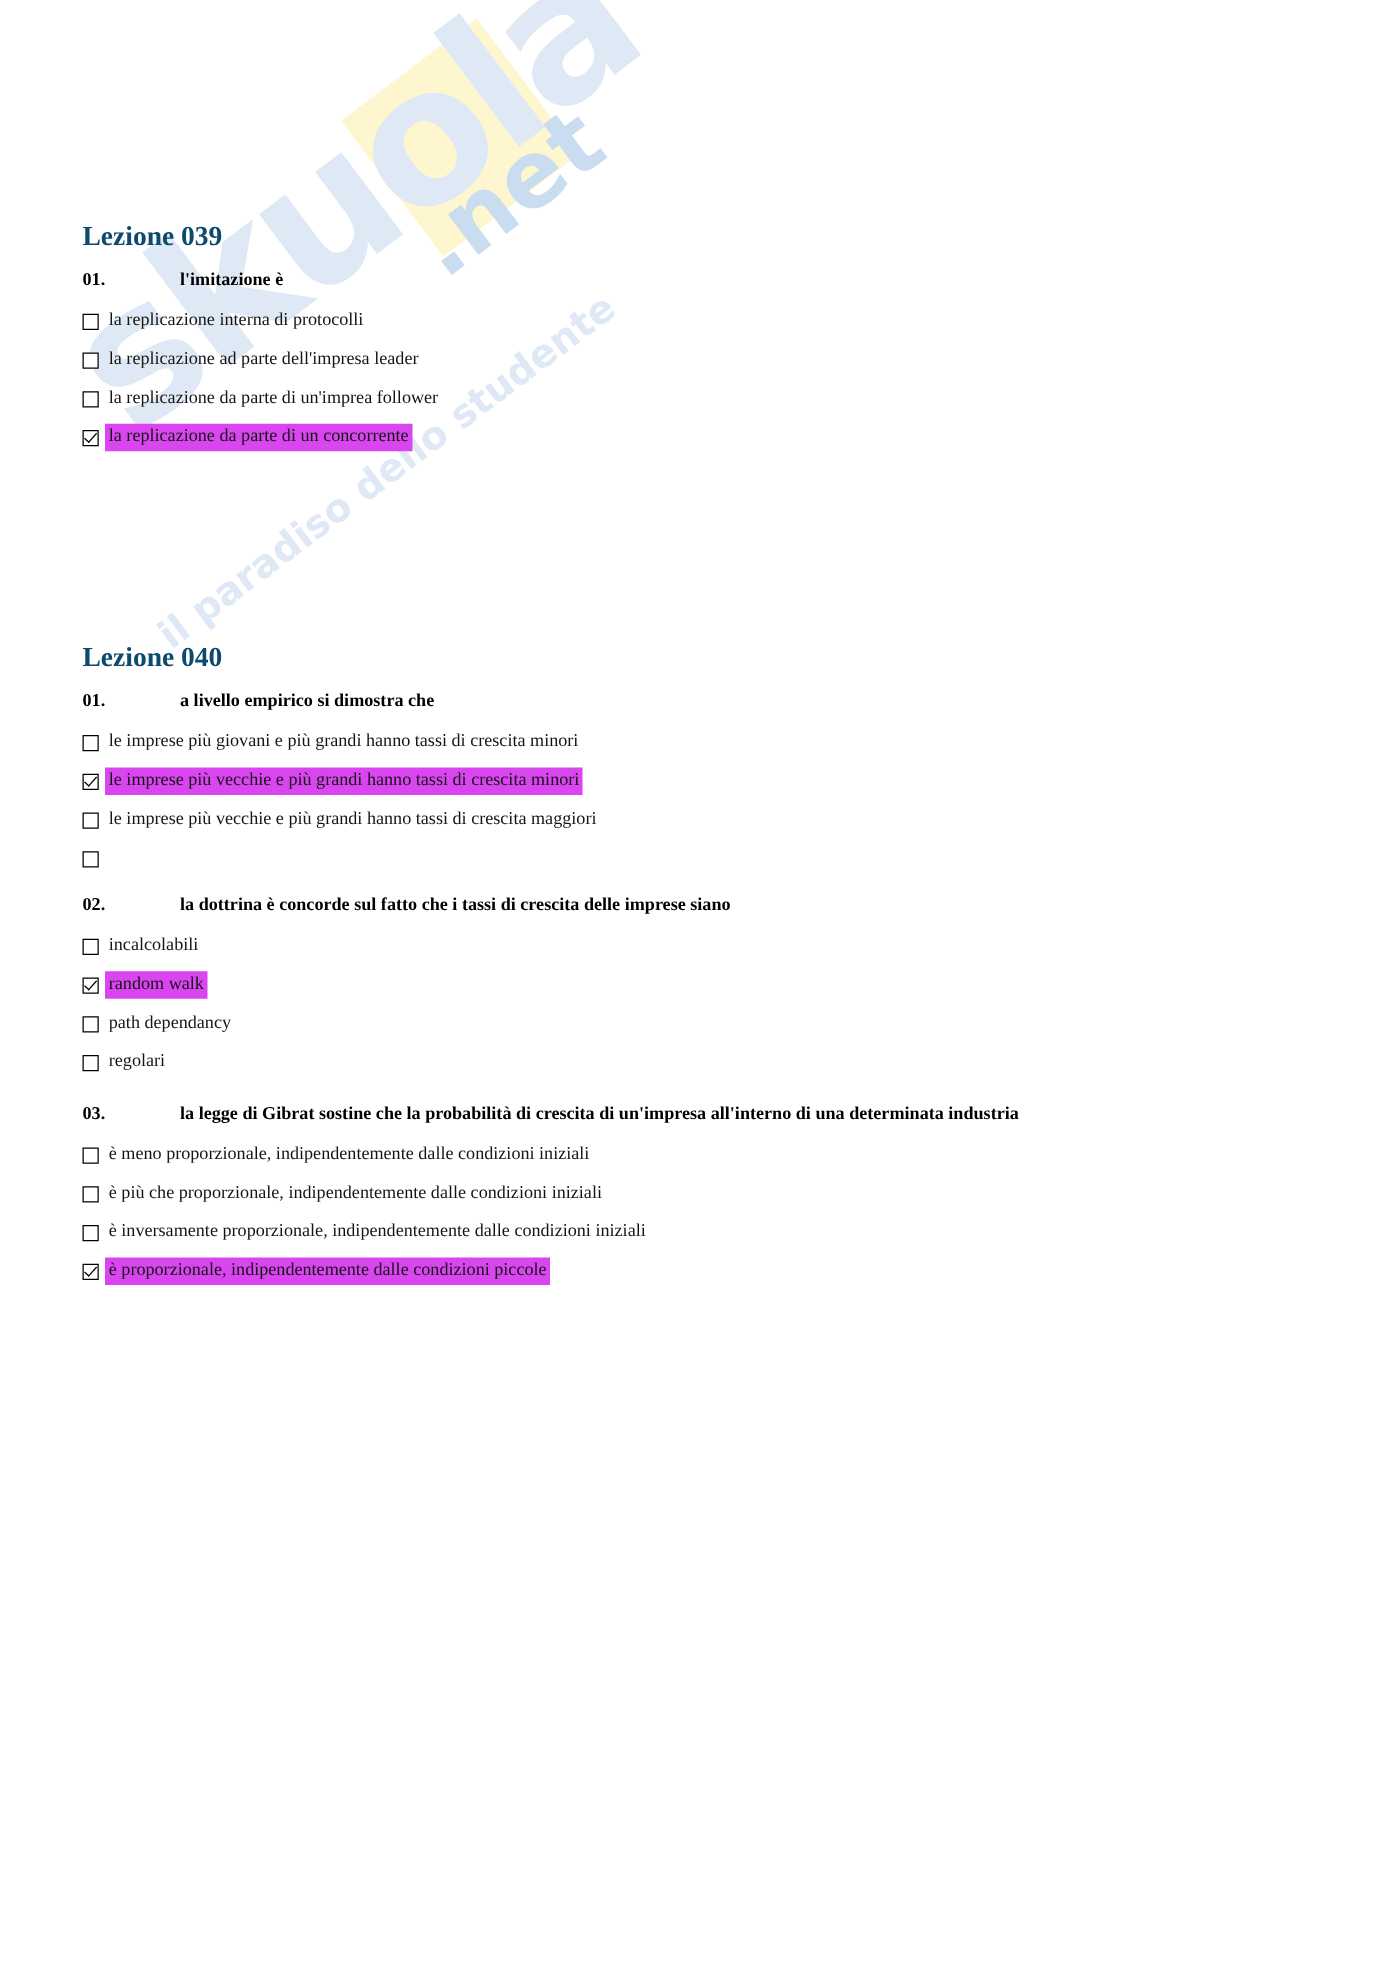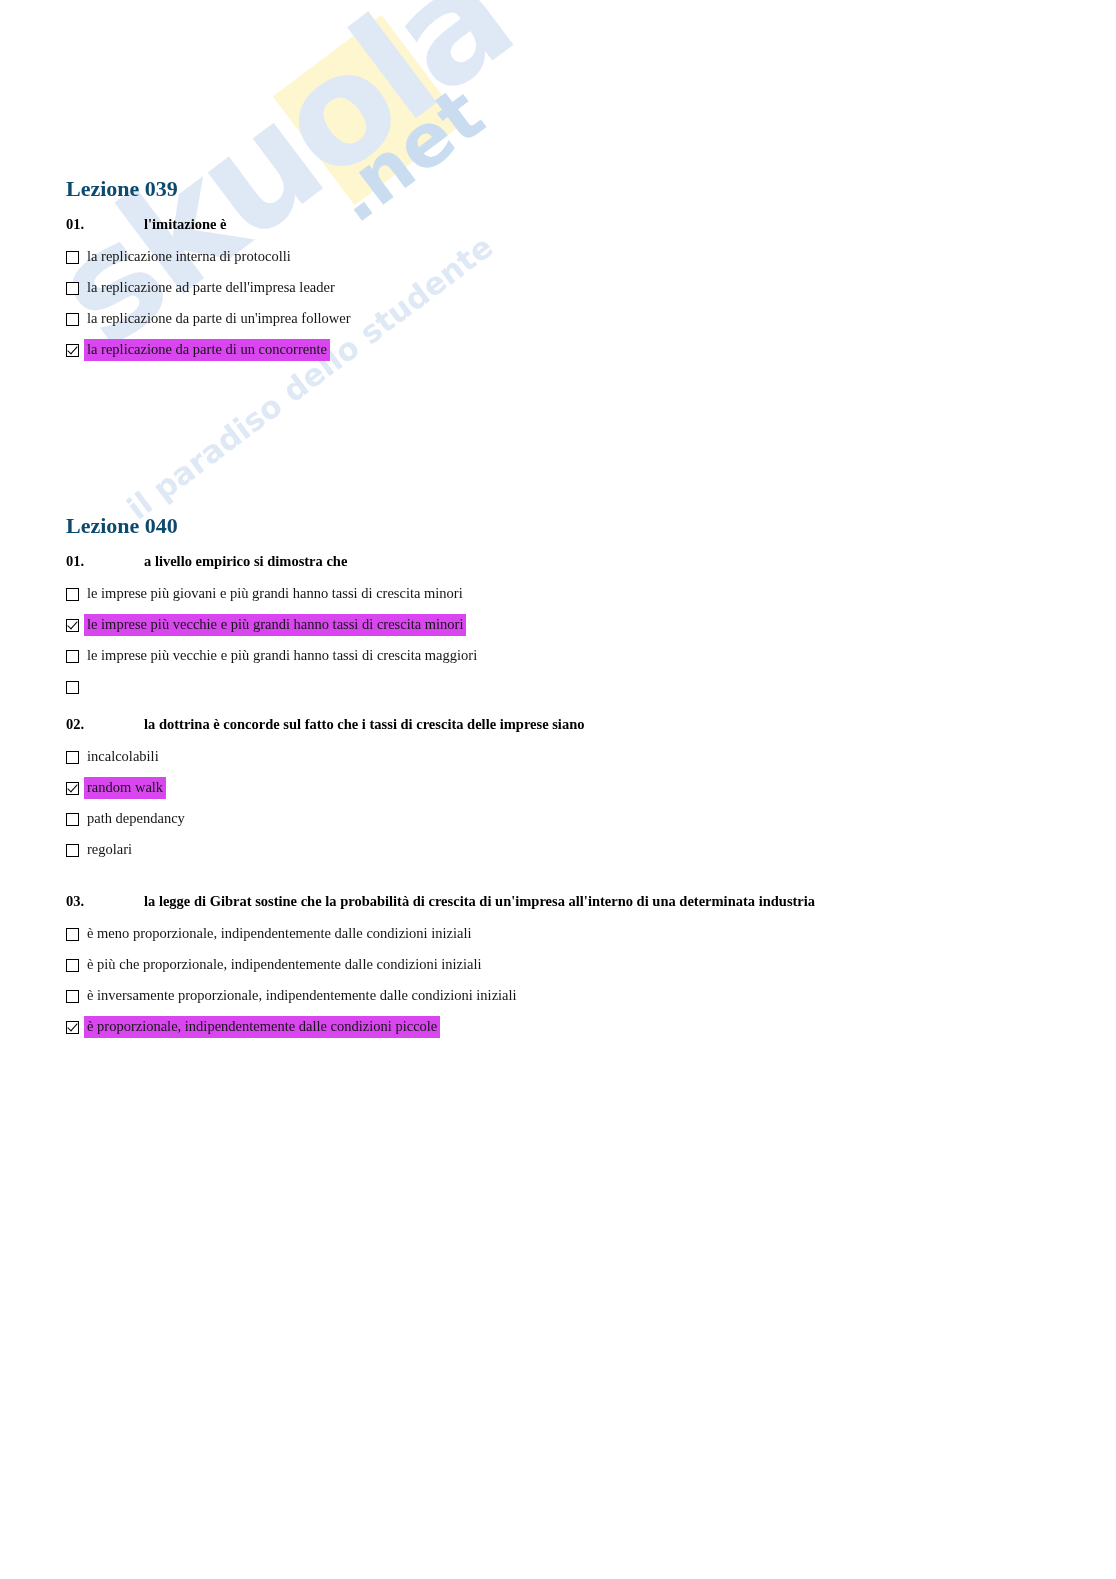--- a/index.html
+++ b/index.html
@@ -205,21 +205,21 @@
       </div>
       <div class="option-row">
         <span class="checkbox"></span>
         <span class="option-label">le imprese più vecchie e più grandi hanno tassi di crescita maggiori</span>
       </div>
       <div class="option-row">
         <span class="checkbox"></span>
       </div>
     </div>
 
-    <div class="question-block" style="margin-bottom:32px;">
+    <div class="question-block" style="margin-bottom:22px;">
       <div class="question-head">
         <span class="q-num">02.</span>
         <span class="q-text">la dottrina è concorde sul fatto che i tassi di crescita delle imprese siano</span>
       </div>
       <div class="option-row">
         <span class="checkbox"></span>
         <span class="option-label">incalcolabili</span>
       </div>
       <div class="option-row highlight">
         <span class="checkbox checked"></span>

